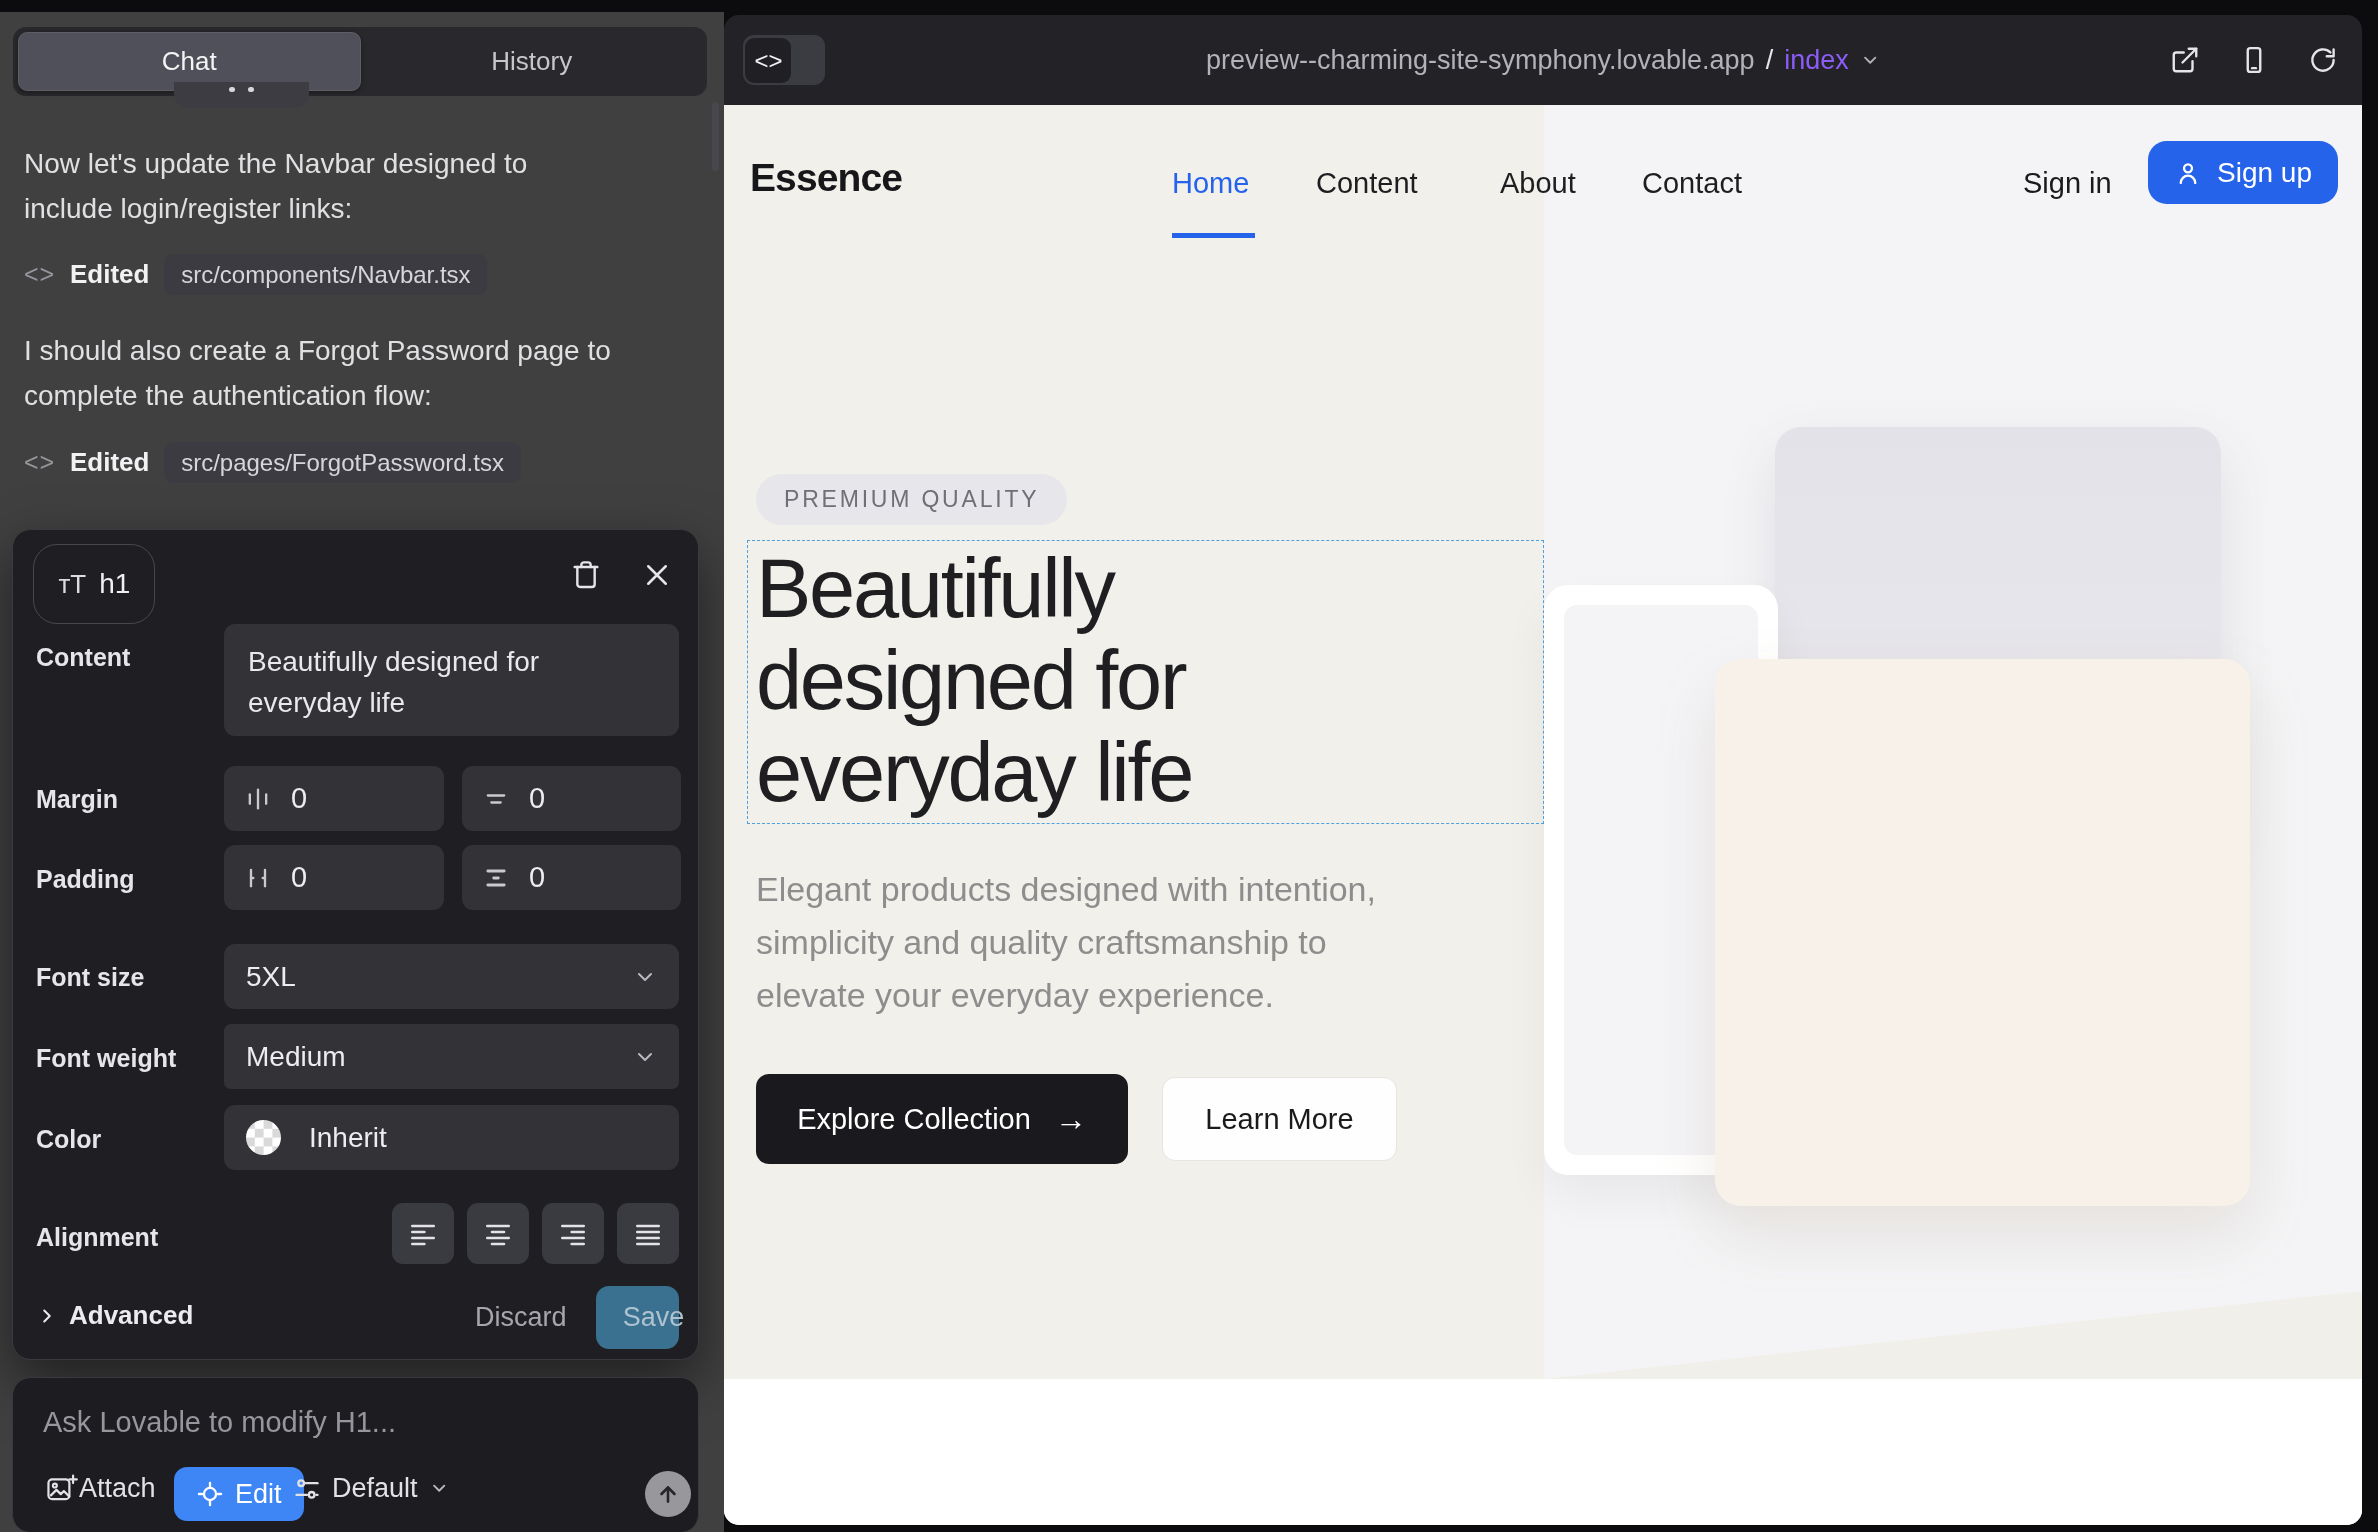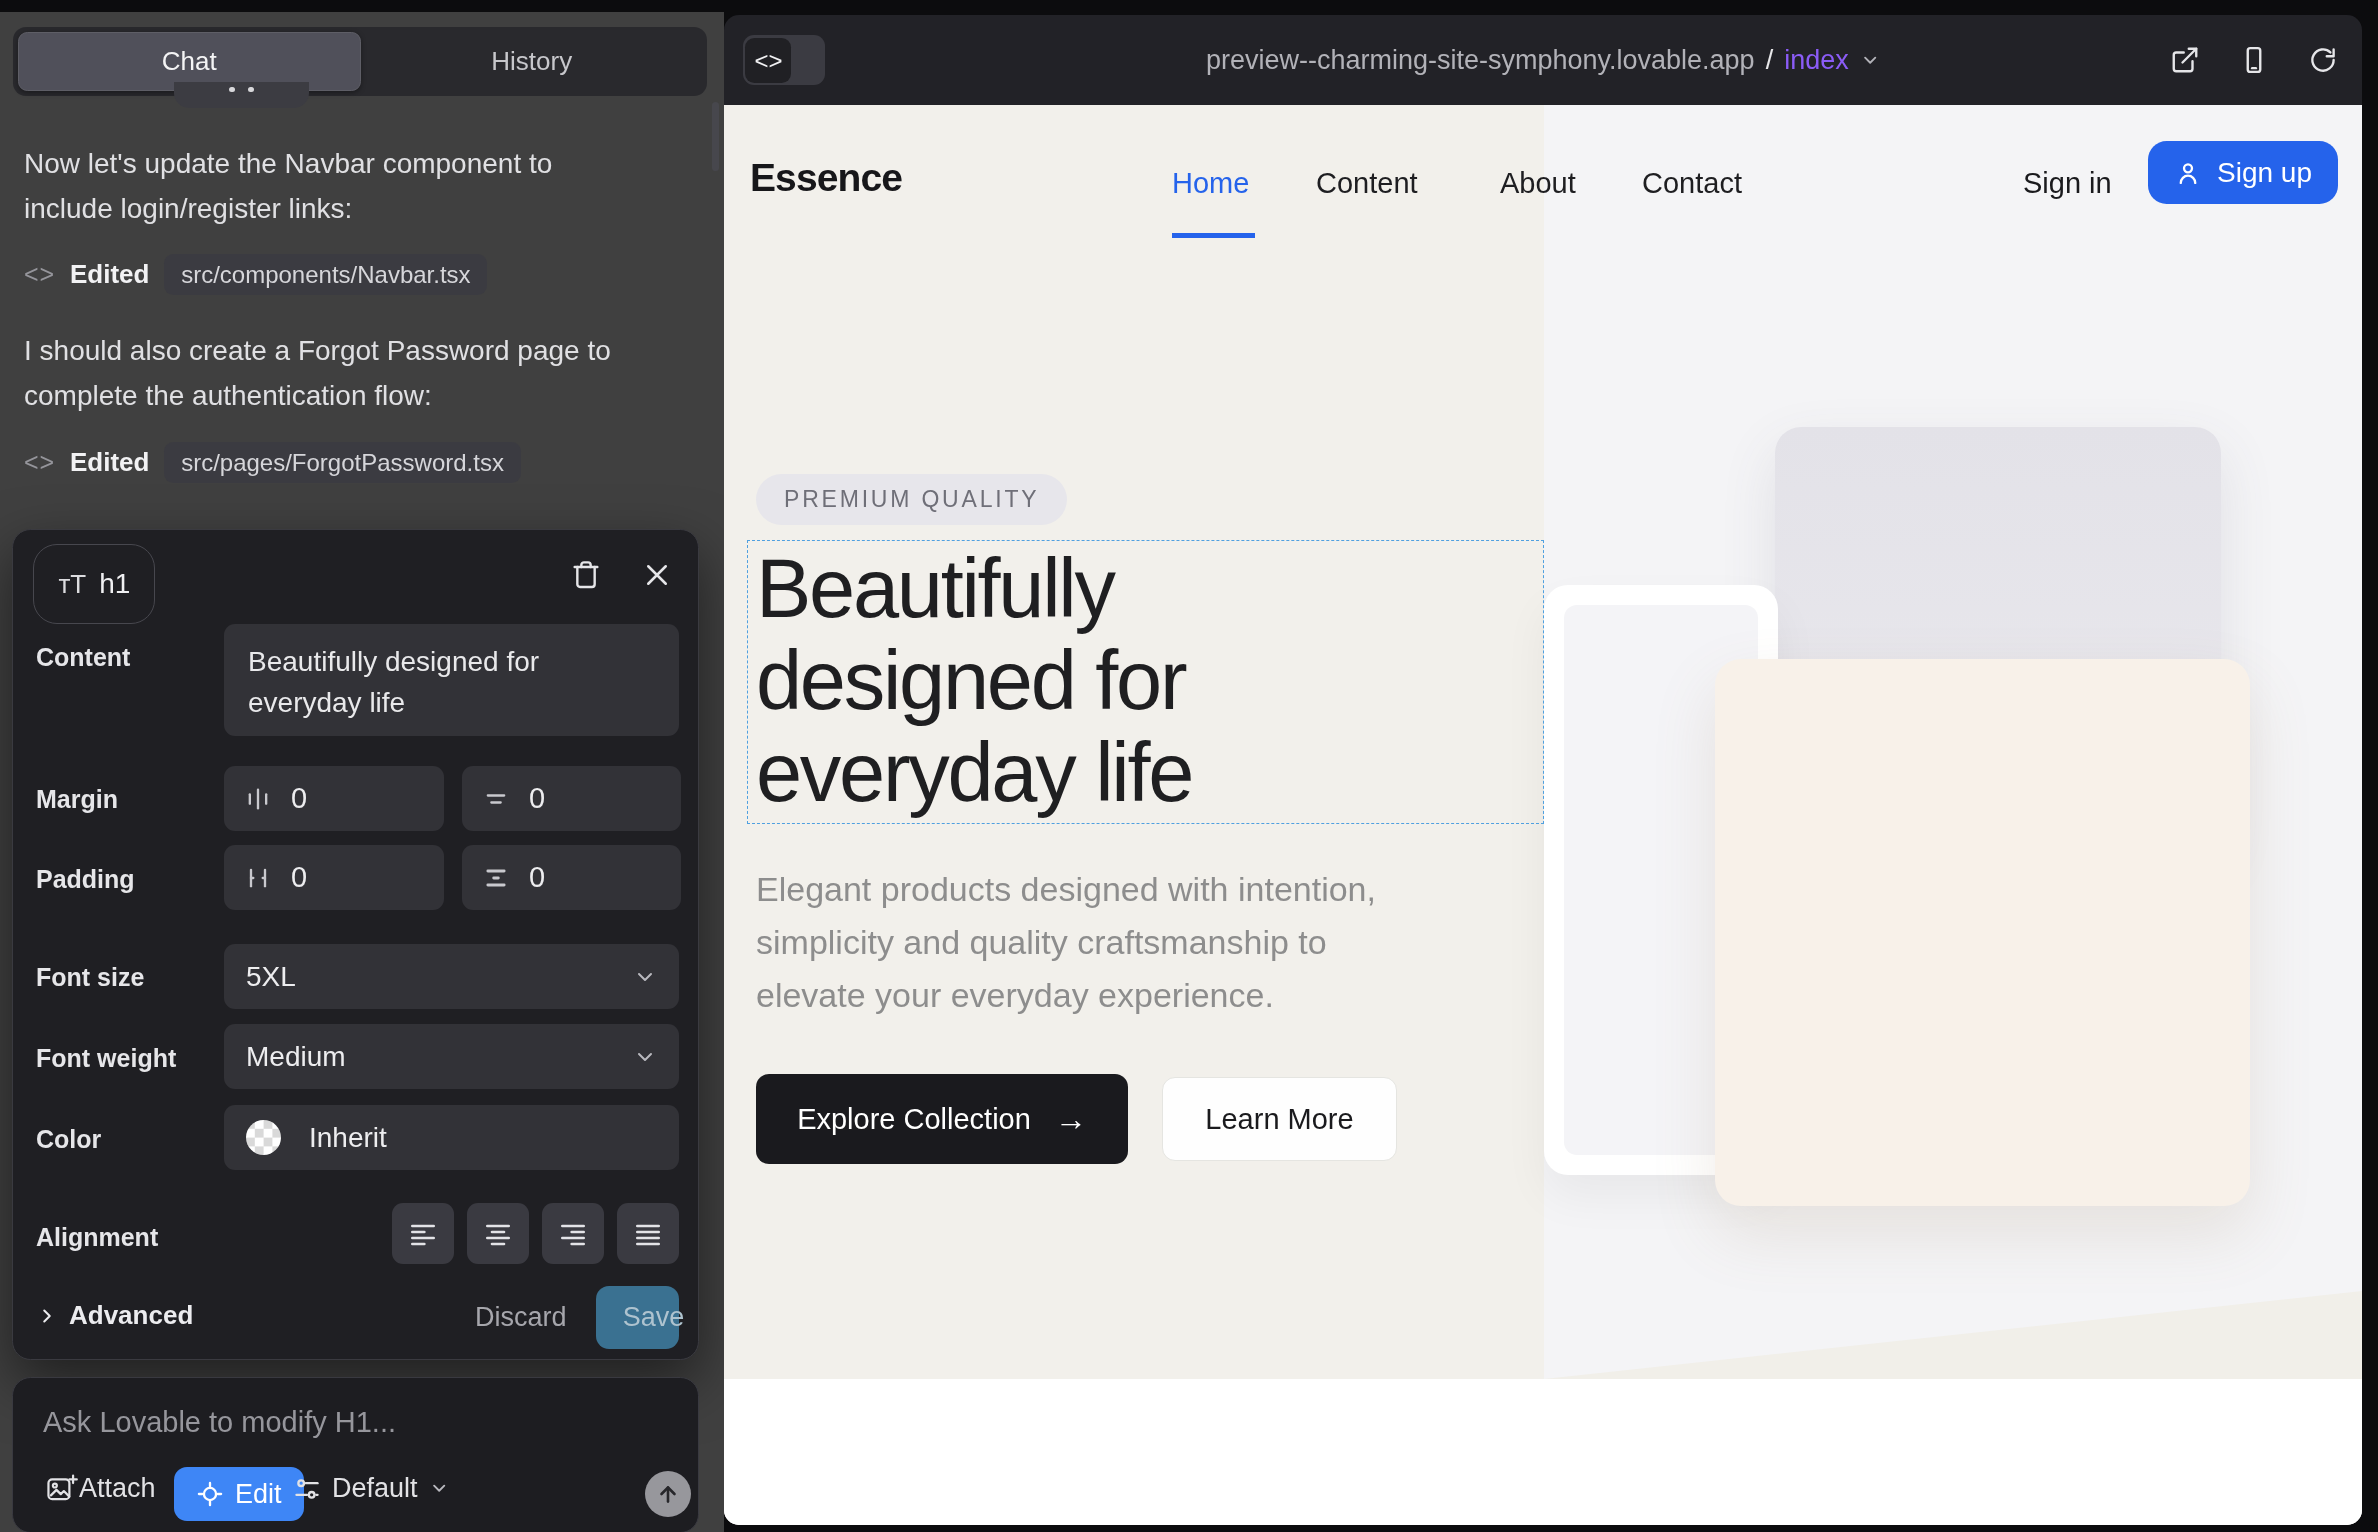--- a/index.html
+++ b/index.html
@@ -94,21 +94,21 @@
     <div class="tab">History</div>
   </div>
 
   <div class="abs cut-chip">
       <i></i>
       <i></i>
     </div>
   <div class="abs scroll-thumb"></div>
 
   <div class="abs msg" style="top:129px;">
-    <span>Now let's update the Navbar component to</span><br>
+    <span>Now let's update the Navbar designed to</span><br>
     <span>include login/register links:</span>
   </div>
 
   <div class="abs edited-row" style="top:241px;">
     <span class="code-glyph">&lt;&gt;</span>
     <span class="edited-label">Edited</span>
     <span class="file-chip">src/components/Navbar.tsx</span>
   </div>
 
   <div class="abs msg" style="top:316px;">
@@ -195,21 +195,21 @@
     <div class="abs fld-box select" style="top:414px;">
       <span>5XL</span>
       <span class="chev">
         <svg width="24" height="24" viewBox="0 0 24 24" fill="none" stroke="currentColor" stroke-width="2" stroke-linecap="round" stroke-linejoin="round">
             <path d="M6 9l6 6 6-6"></path>
           </svg>
       </span>
     </div>
 
     <div class="abs fld-label" style="top:514px;">Font weight</div>
-    <div class="abs fld-box select" style="top:494px;">
+    <div class="abs fld-box select" style="top:494px;border-radius:7px;">
       <span>Medium</span>
       <span class="chev">
         <svg width="24" height="24" viewBox="0 0 24 24" fill="none" stroke="currentColor" stroke-width="2" stroke-linecap="round" stroke-linejoin="round">
             <path d="M6 9l6 6 6-6"></path>
           </svg>
       </span>
     </div>
 
     <div class="abs fld-label" style="top:595px;">Color</div>
     <div class="abs fld-box select" style="top:575px; gap:28px;">

